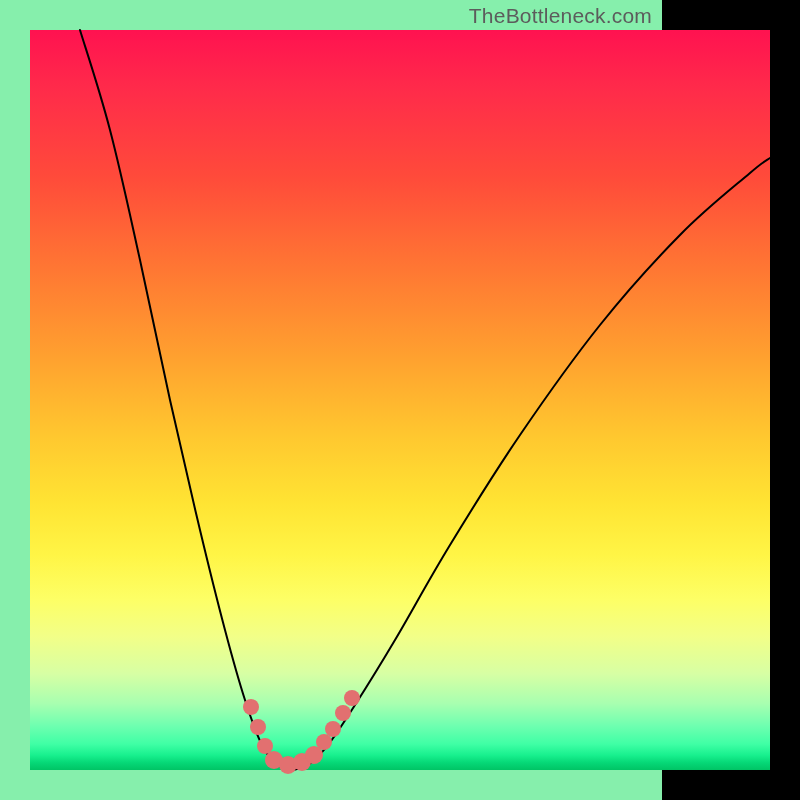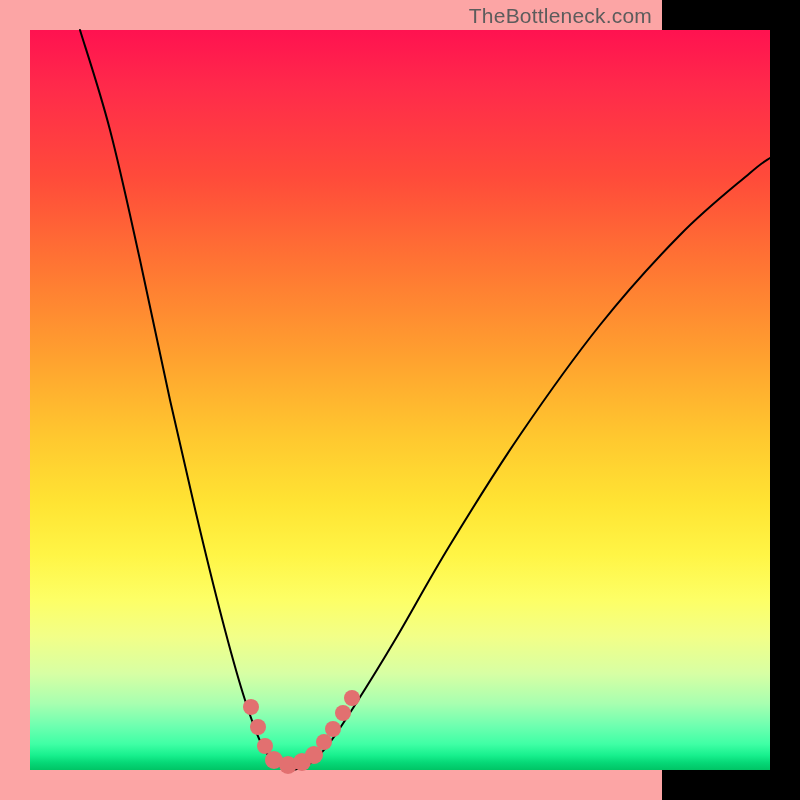--- a/index.html
+++ b/index.html
@@ -8,21 +8,21 @@
     width: 800px;
     height: 800px;
     overflow: hidden;
     background: #000;
     font-family: Arial, Helvetica, sans-serif;
   }
   .frame {
     position: relative;
     width: 662px;
     height: 800px;
-    background: #fca5a5;
+    background: #86efac;
   }
   .plot-area {
     position: absolute;
     left: 30px;
     top: 30px;
     width: 740px;
     height: 740px;
     
     background: linear-gradient(
       to bottom,

